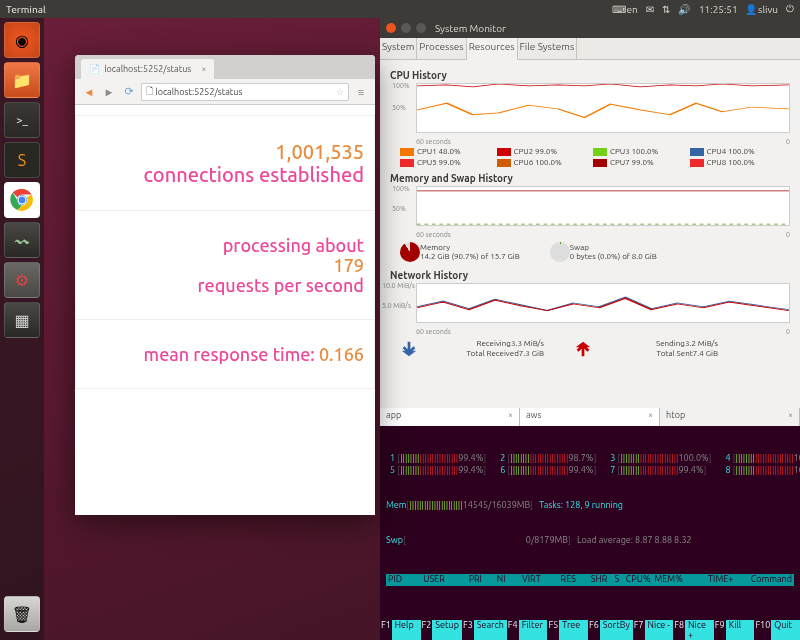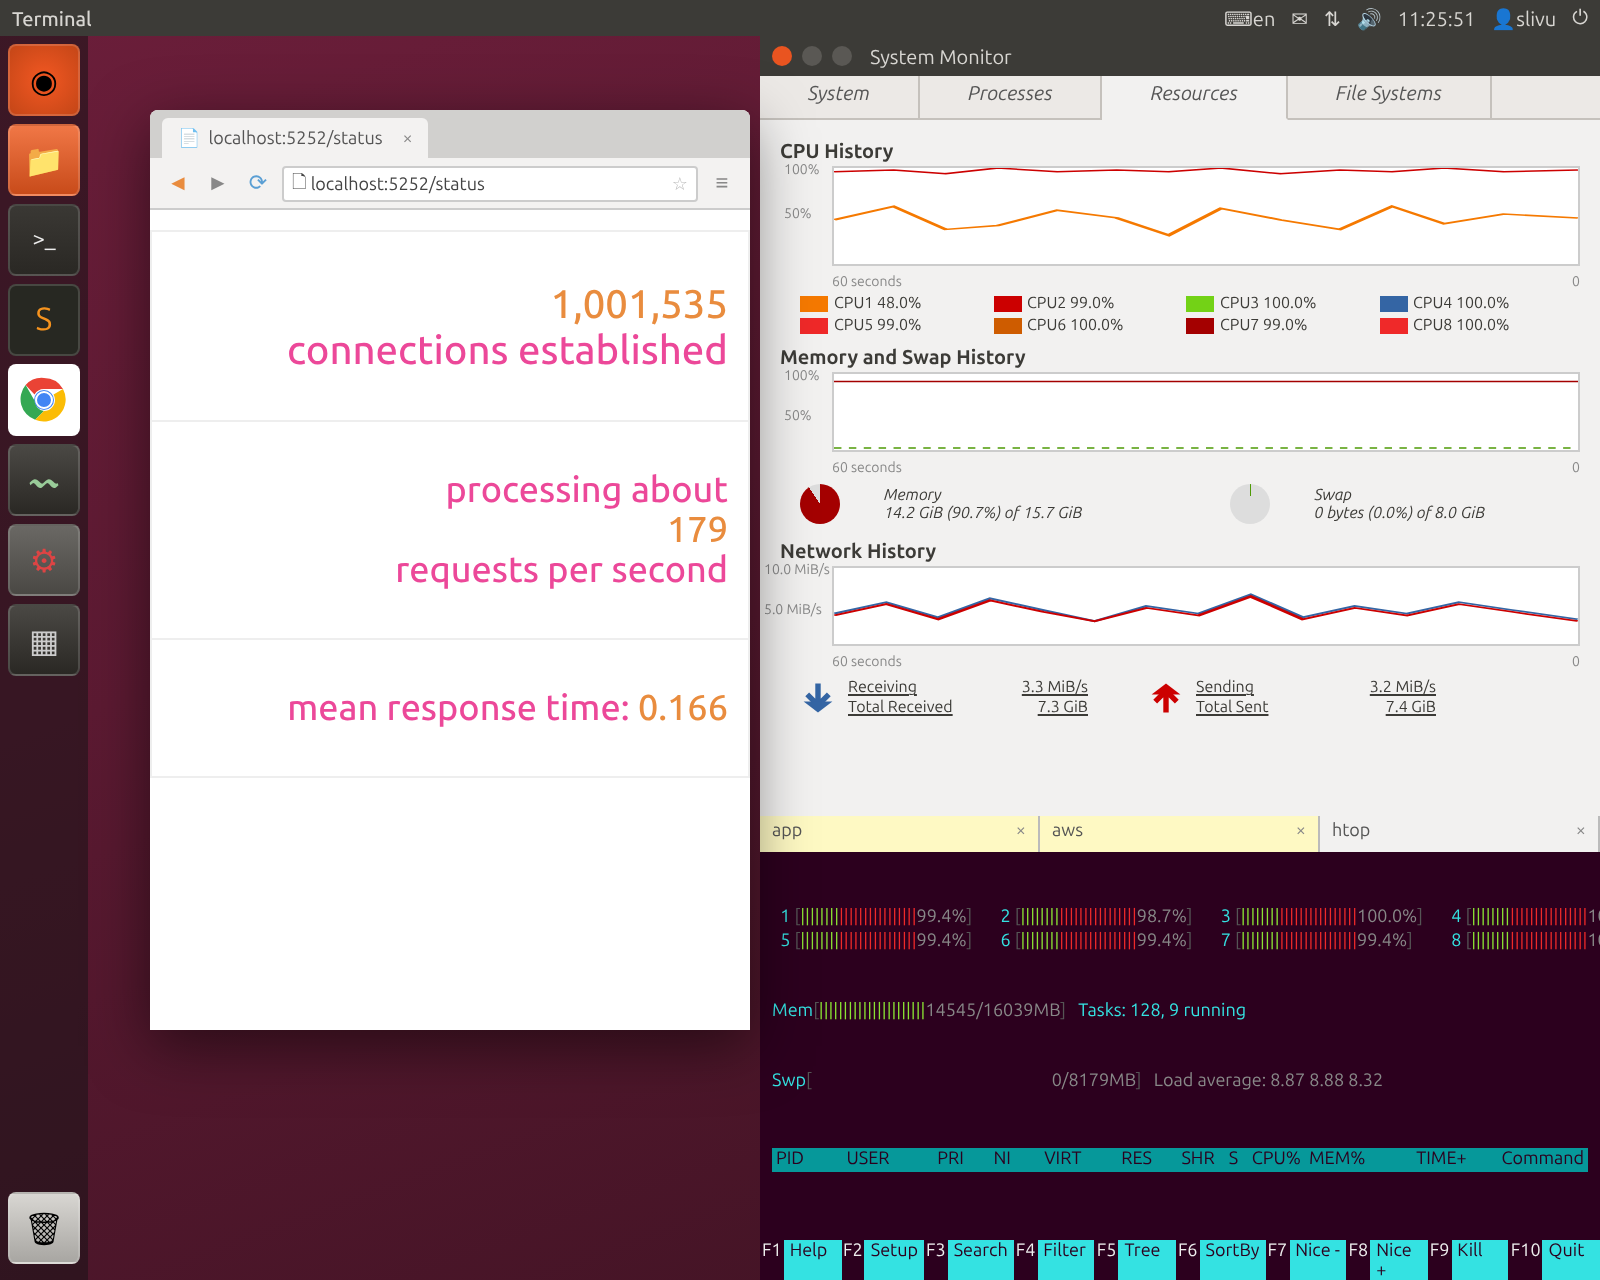--- a/index.html
+++ b/index.html
@@ -45,41 +45,41 @@
 .status-med { font-size: 18px; font-weight: 500; }
 
 
 .sysmon-win { position: absolute; top: 18px; left: 380px; right: 0; height: 390px; background: #f2f1f0; z-index: 20; font-size: 10px; color: #3c3b37; }
 .sysmon-title { height: 20px; background: #3c3b37; color: #d8d6d2; display: flex; align-items: center; padding: 0 6px; gap: 5px; font-size: 10px; }
 .win-btn { width: 10px; height: 10px; border-radius: 50%; display: inline-block; }
 .win-close { background: #e95420; }
 .win-min { background: #5a5854; }
 .win-max { background: #5a5854; }
 .sysmon-tabs { height: 22px; background: #ece9e6; border-bottom: 1px solid #c5c1bc; display: flex; }
-.sysmon-tab { padding: 3px 24px; border-right: 1px solid #c5c1bc; color: #555; cursor: pointer; font-style: italic; }
+.sysmon-tab { padding: 3px 2px; border-right: 1px solid #c5c1bc; color: #555; cursor: pointer; }
 .sysmon-tab.active { background: #f2f1f0; border-bottom: 1px solid #f2f1f0; margin-bottom: -1px; }
 .sysmon-body { padding: 6px 10px; }
 .section-title { font-weight: bold; font-size: 10px; margin: 4px 0 2px; }
 .chart { height: 50px; background: #fff; border: 1px solid #ccc; position: relative; margin-bottom: 4px; }
 .chart-y { position: absolute; left: -24px; font-size: 7px; color: #888; }
 .chart-x { font-size: 7px; color: #888; display: flex; justify-content: space-between; }
 .cpu-legend { display: grid; grid-template-columns: repeat(4, 1fr); gap: 2px 6px; font-size: 8px; padding: 2px 10px; }
 .cpu-legend div { display: flex; align-items: center; gap: 3px; }
 .sw { width: 14px; height: 8px; display: inline-block; }
-.mem-row { display: flex; align-items: center; gap: 22px; padding: 4px 10px; font-size: 8px; font-style: italic; }
+.mem-row { display: flex; align-items: center; gap: 0; padding: 4px 10px; font-size: 8px; }
 .mem-pie { width: 20px; height: 20px; border-radius: 50%; }
 .net-row { display: flex; gap: 30px; padding: 4px 10px; font-size: 8px; }
 .net-col { display: flex; align-items: center; gap: 6px; }
 .net-arrow { width: 18px; height: 18px; }
 .net-text { display:flex; flex-direction:column; gap:1px; }
-.net-text div { display:flex; justify-content:space-between; width:120px;text-decoration:underline; }
+.net-text div { display:flex; justify-content:flex-end; width:120px; }
 
 
 .term-win { position: absolute; top: 408px; left: 380px; right: 0; bottom: 0; background: #2c001e; z-index: 20; font-family: "Ubuntu Mono", "Consolas", monospace; font-size: 9px; color: #ccc; }
-.term-tabs { height: 18px; background: #fef9c3; display: flex; font-family: "Ubuntu", sans-serif; font-size: 9px; color: #555; }
+.term-tabs { height: 18px; background: #ffffff; display: flex; font-family: "Ubuntu", sans-serif; font-size: 9px; color: #555; }
 .term-tab { flex: 1; padding: 2px 6px; border-right: 1px solid #bbb; display: flex; justify-content: space-between; cursor: pointer; }
 .term-tab.active { background: #f2f1f0; }
 .term-tab .x { color: #888; cursor: pointer; }
 .htop-body { padding: 4px 6px; line-height: 1.3; white-space: pre; overflow: hidden; }
 .cpu-bars { display: grid; grid-template-columns: 1fr 1fr 1fr 1fr; gap: 0 10px; }
 .bar-cyan { color: #34e2e2; }
 .bar-green { color: #8ae234; }
 .bar-red { color: #ef2929; }
 .htop-header { background: #06989a; color: #2c001e; display: flex; gap: 0; margin-top: 4px; }
 .htop-header span { padding: 0 2px; }

